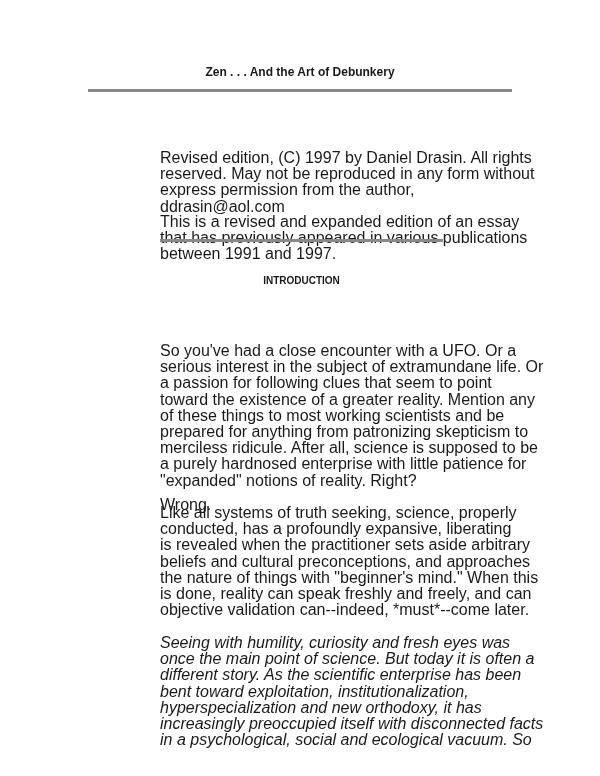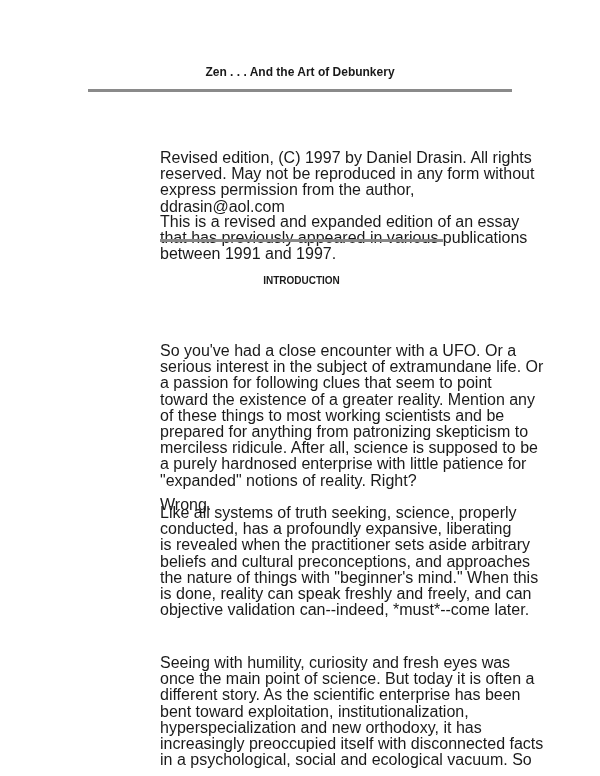--- a/index.html
+++ b/index.html
@@ -10,21 +10,21 @@
   .rule-top { position: absolute; top: 89px; left: 88px; width: 424px; height: 3px; background: #8a8a8a; }
   .rule-mid { position: absolute; top: 239px; left: 160px; width: 283px; height: 3px; background: #8a8a8a; }
   .col { position: absolute; left: 160px; width: 300px; font-size: 16px; line-height: 16.2px; margin-top: 41px; }
   .heading { position: absolute; top: 273px; left: 160px; width: 283px; text-align: center;
              font-weight: bold; font-size: 10px; line-height: 16px; }
   .blk1 { top: 109px; }
   .blk2 { top: 173px; }
   .blk3 { top: 302px; }
   .blk4 { top: 456px; }
   .blk5 { top: 464px; }
-  .blk6 { top: 614px; }
+  .blk6 { top: 594px; font-style: italic; }
   .ln { display: block; white-space: nowrap; }
 </style>
 </head>
 <body>
 
 <div class="title">Zen . . . And the Art of Debunkery</div>
 <div class="rule-top"></div>
 
 <div class="col blk1">
   <span class="ln">Revised edition, (C) 1997 by Daniel Drasin. All rights</span>

